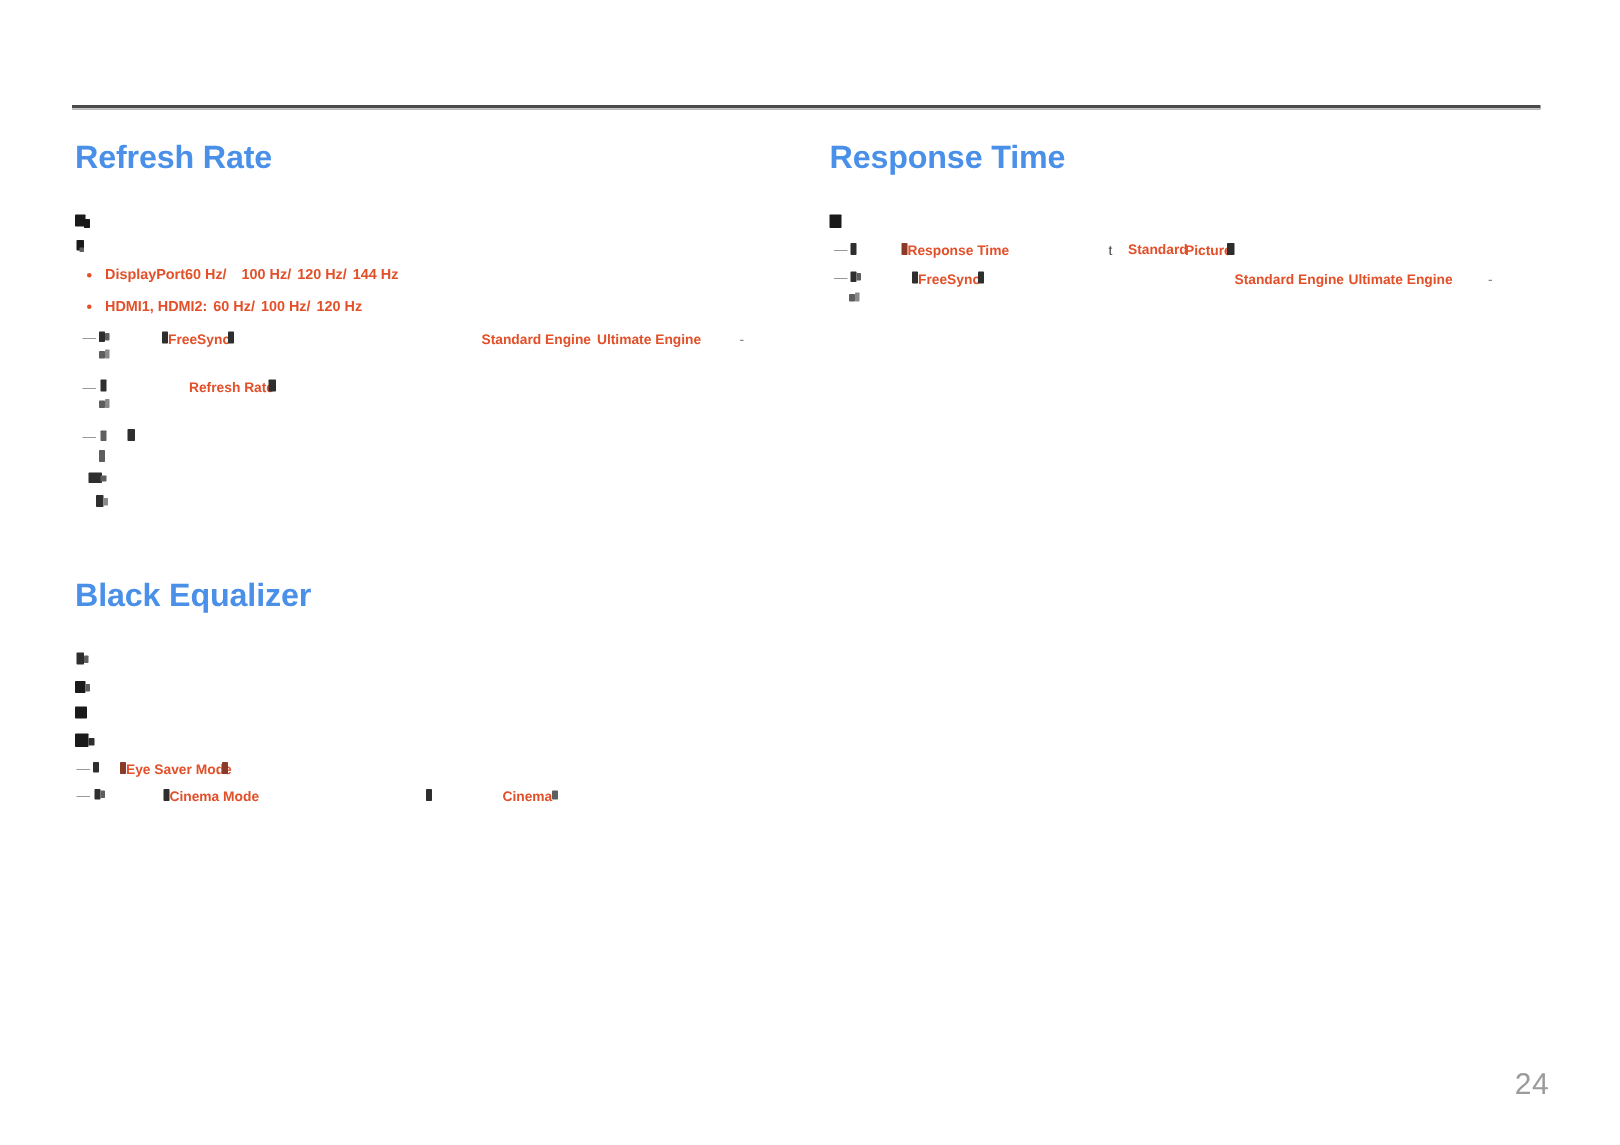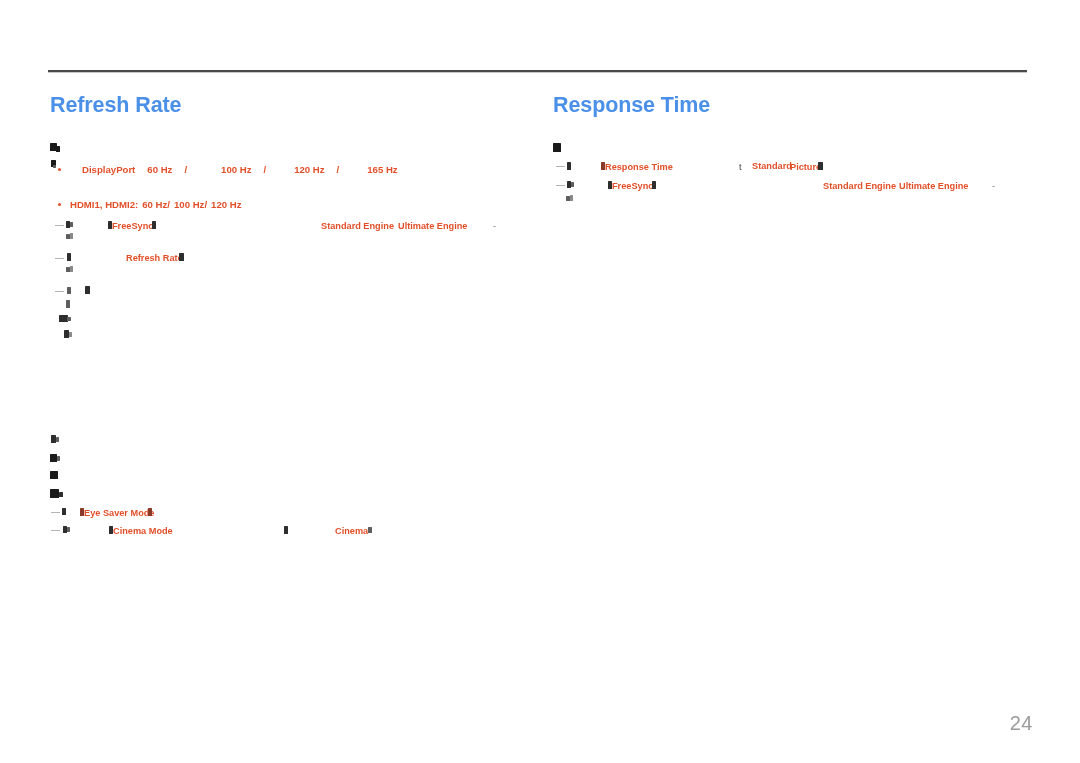--- a/index.html
+++ b/index.html
@@ -115,33 +115,33 @@
 
   <div class="top-rule"></div>
 
   <div class="sec-title" id="title-refresh">Refresh Rate</div>
 
   <span class="tofu" style="left:50px; top:143px; width:7px; height:8px;"></span>
   <span class="tofu" style="left:56px; top:146px; width:4px; height:6px;"></span>
   <span class="tofu" style="left:51px; top:160px; width:5px; height:7px;"></span>
   <span class="tofu soft" style="left:53px; top:165px; width:3px; height:3px;"></span>
 
-  <div class="bullet-row" style="left:58px; top:164px;gap:12px;">
+  <div class="bullet-row" style="left:58px; top:178px;">
     <span class="dot"></span>
     <span class="seg">DisplayPort</span>
     <span class="seg">60 Hz</span>
     <span class="seg">/</span>
     <span class="sp"></span>
     <span class="seg">100 Hz</span>
     <span class="seg">/</span>
     <span class="sp" style="width:4px"></span>
     <span class="seg">120 Hz</span>
     <span class="seg">/</span>
     <span class="sp" style="width:4px"></span>
-    <span class="seg">165 Hz</span>
+    <span class="seg">144 Hz</span>
   </div>
 
   <div class="bullet-row" style="left:58px; top:199px;">
     <span class="dot"></span>
     <span class="seg">HDMI1, HDMI2</span>
     <span class="seg">:</span>
     <span class="sp" style="width:4px"></span>
     <span class="seg">60 Hz</span>
     <span class="seg">/</span>
     <span class="sp" style="width:4px"></span>
@@ -197,20 +197,21 @@
   <span class="tofu soft" style="left:571px; top:182px; width:3px; height:5px;"></span>
   <span class="tofu mid" style="left:608px; top:181px; width:4px; height:8px;"></span>
   <div class="atom red" style="left:612px; top:182px;">FreeSync</div>
   <span class="tofu mid" style="left:652px; top:181px; width:4px; height:8px;"></span>
   <div class="atom red" style="left:823px; top:182px;">Standard Engine</div>
   <div class="atom red" style="left:899px; top:182px;">Ultimate Engine</div>
   <div class="atom gray" style="left:992px; top:182px;">-</div>
   <span class="tofu soft" style="left:566px; top:196px; width:4px; height:5px;"></span>
   <span class="tofu light" style="left:570px; top:195px; width:3px; height:6px;"></span>
 
+  <div class="sec-title" id="title-black">Black Equalizer</div>
 
   <span class="tofu mid" style="left:51px; top:435px; width:5px; height:8px;"></span>
   <span class="tofu soft" style="left:56px; top:437px; width:3px; height:5px;"></span>
   <span class="tofu" style="left:50px; top:454px; width:7px; height:8px;"></span>
   <span class="tofu soft" style="left:57px; top:456px; width:3px; height:5px;"></span>
   <span class="tofu" style="left:50px; top:471px; width:8px; height:8px;"></span>
   <span class="tofu" style="left:50px; top:489px; width:9px; height:9px;"></span>
   <span class="tofu mid" style="left:59px; top:492px; width:4px; height:5px;"></span>
 
   <div class="dash" style="left:51px; top:508px;">—</div>

